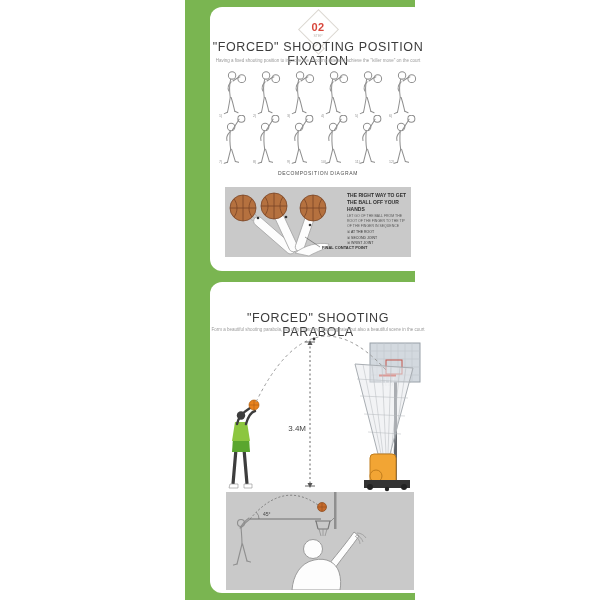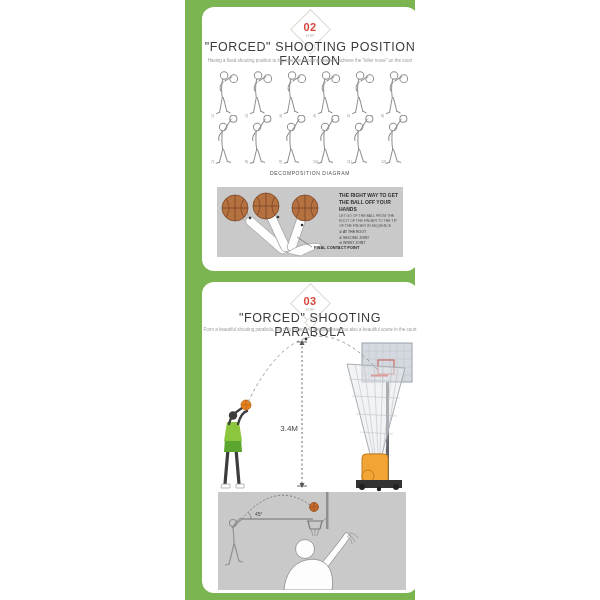--- a/index.html
+++ b/index.html
@@ -1,18 +1,18 @@
 <!DOCTYPE html>
 <html><head>
 <meta charset="utf-8">
 <style>
   html,body{margin:0;padding:0;width:600px;height:600px;background:#ffffff;
     font-family:"Liberation Sans",sans-serif;overflow:hidden;}
   .frame{position:absolute;left:185px;top:0;width:230px;height:600px;background:#7ab551;}
-  .panel{position:absolute;left:17px;width:216px;background:#ffffff;overflow:hidden;border-radius:12px;}
+  .panel{position:absolute;left:25px;width:216px;background:#ffffff;overflow:hidden;border-radius:12px;}
   #panel1{top:7px;height:264px;}
   #panel2{top:282px;height:311px;}
   
   .badge{position:absolute;left:50%;margin-left:-23px;width:46px;height:46px;}
   .diamond{position:absolute;left:9px;top:3px;width:27px;height:27px;transform:rotate(45deg);
     background:#fff;border:1px solid #dcd8d2;}
   .diamond-small{position:absolute;left:19px;top:32px;width:7px;height:7px;transform:rotate(45deg);
     background:#fff;border:1px solid #ddd9d3;}
   .badge-num{position:absolute;top:9px;width:100%;text-align:center;font-size:11px;
     font-weight:bold;color:#d8473c;letter-spacing:.5px;}
@@ -204,26 +204,20 @@
           <span>① AT THE ROOT</span>
           <span>② SECOND JOINT</span>
           <span>③ WRIST JOINT</span>
         </div>
       </div>
       <div class="tip-note">FINAL CONTACT POINT</div>
     </div>
   </section>
 
   <section class="panel" id="panel2">
-    <div class="badge" style="top:4px">
-      <div class="diamond"></div>
-      <div class="diamond-small"></div>
-      <div class="badge-num">03</div>
-      <div class="badge-sub">STEP</div>
-    </div>
     <div class="title" style="top:29px">"FORCED" SHOOTING PARABOLA</div>
     <div class="subtitle" style="top:45px">Form a beautiful shooting parabola, not only improving shooting rate, but also a beautiful scene in the court</div>
 
     <svg class="illus" width="216" height="158" viewBox="0 0 216 158">
 
       <g>
         <rect x="184" y="14" width="3" height="134" fill="#60646a"></rect>
         <path d="M185 44 L200 14" stroke="#60646a" stroke-width="1.5"></path>
         <rect x="160" y="9" width="50" height="39" fill="#d3d9df" stroke="#98a0a8" stroke-width="1"></rect>
         <path d="M167 9 V48 M174 9 V48 M181 9 V48 M188 9 V48 M195 9 V48 M202 9 V48 M160 17 H210 M160 25 H210 M160 33 H210 M160 41 H210" stroke="#bfc7cd" stroke-width=".6"></path>

